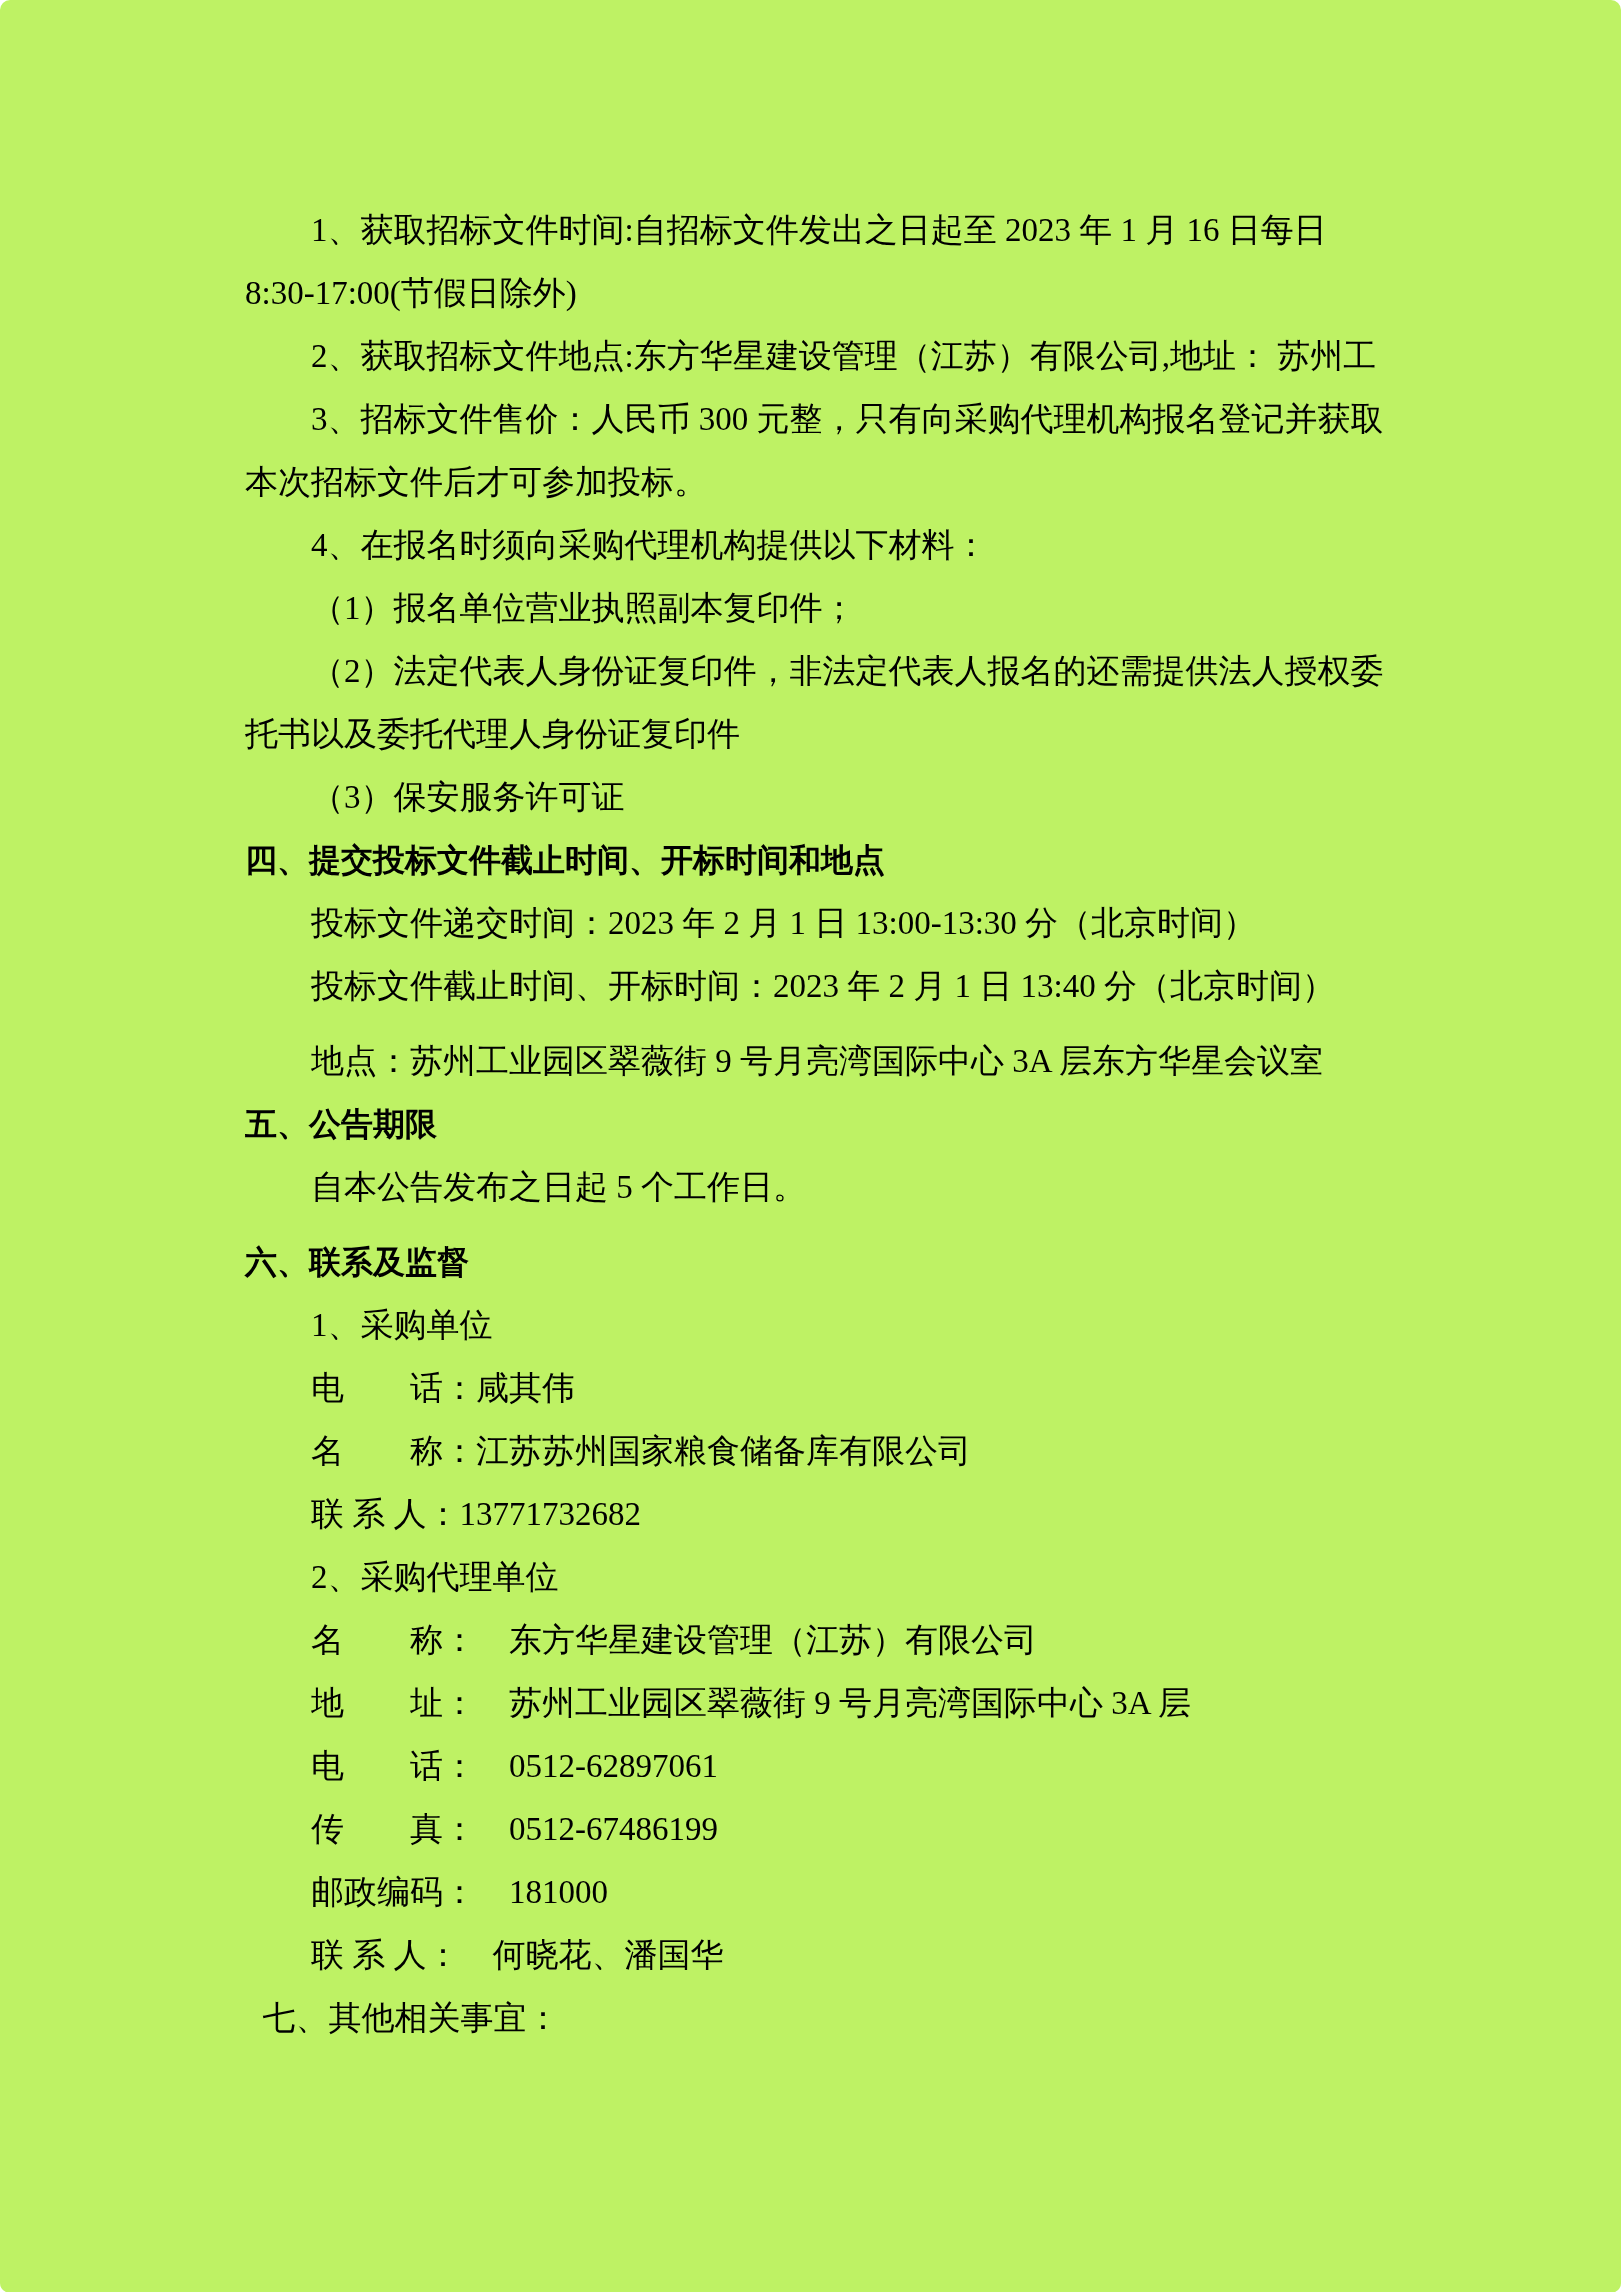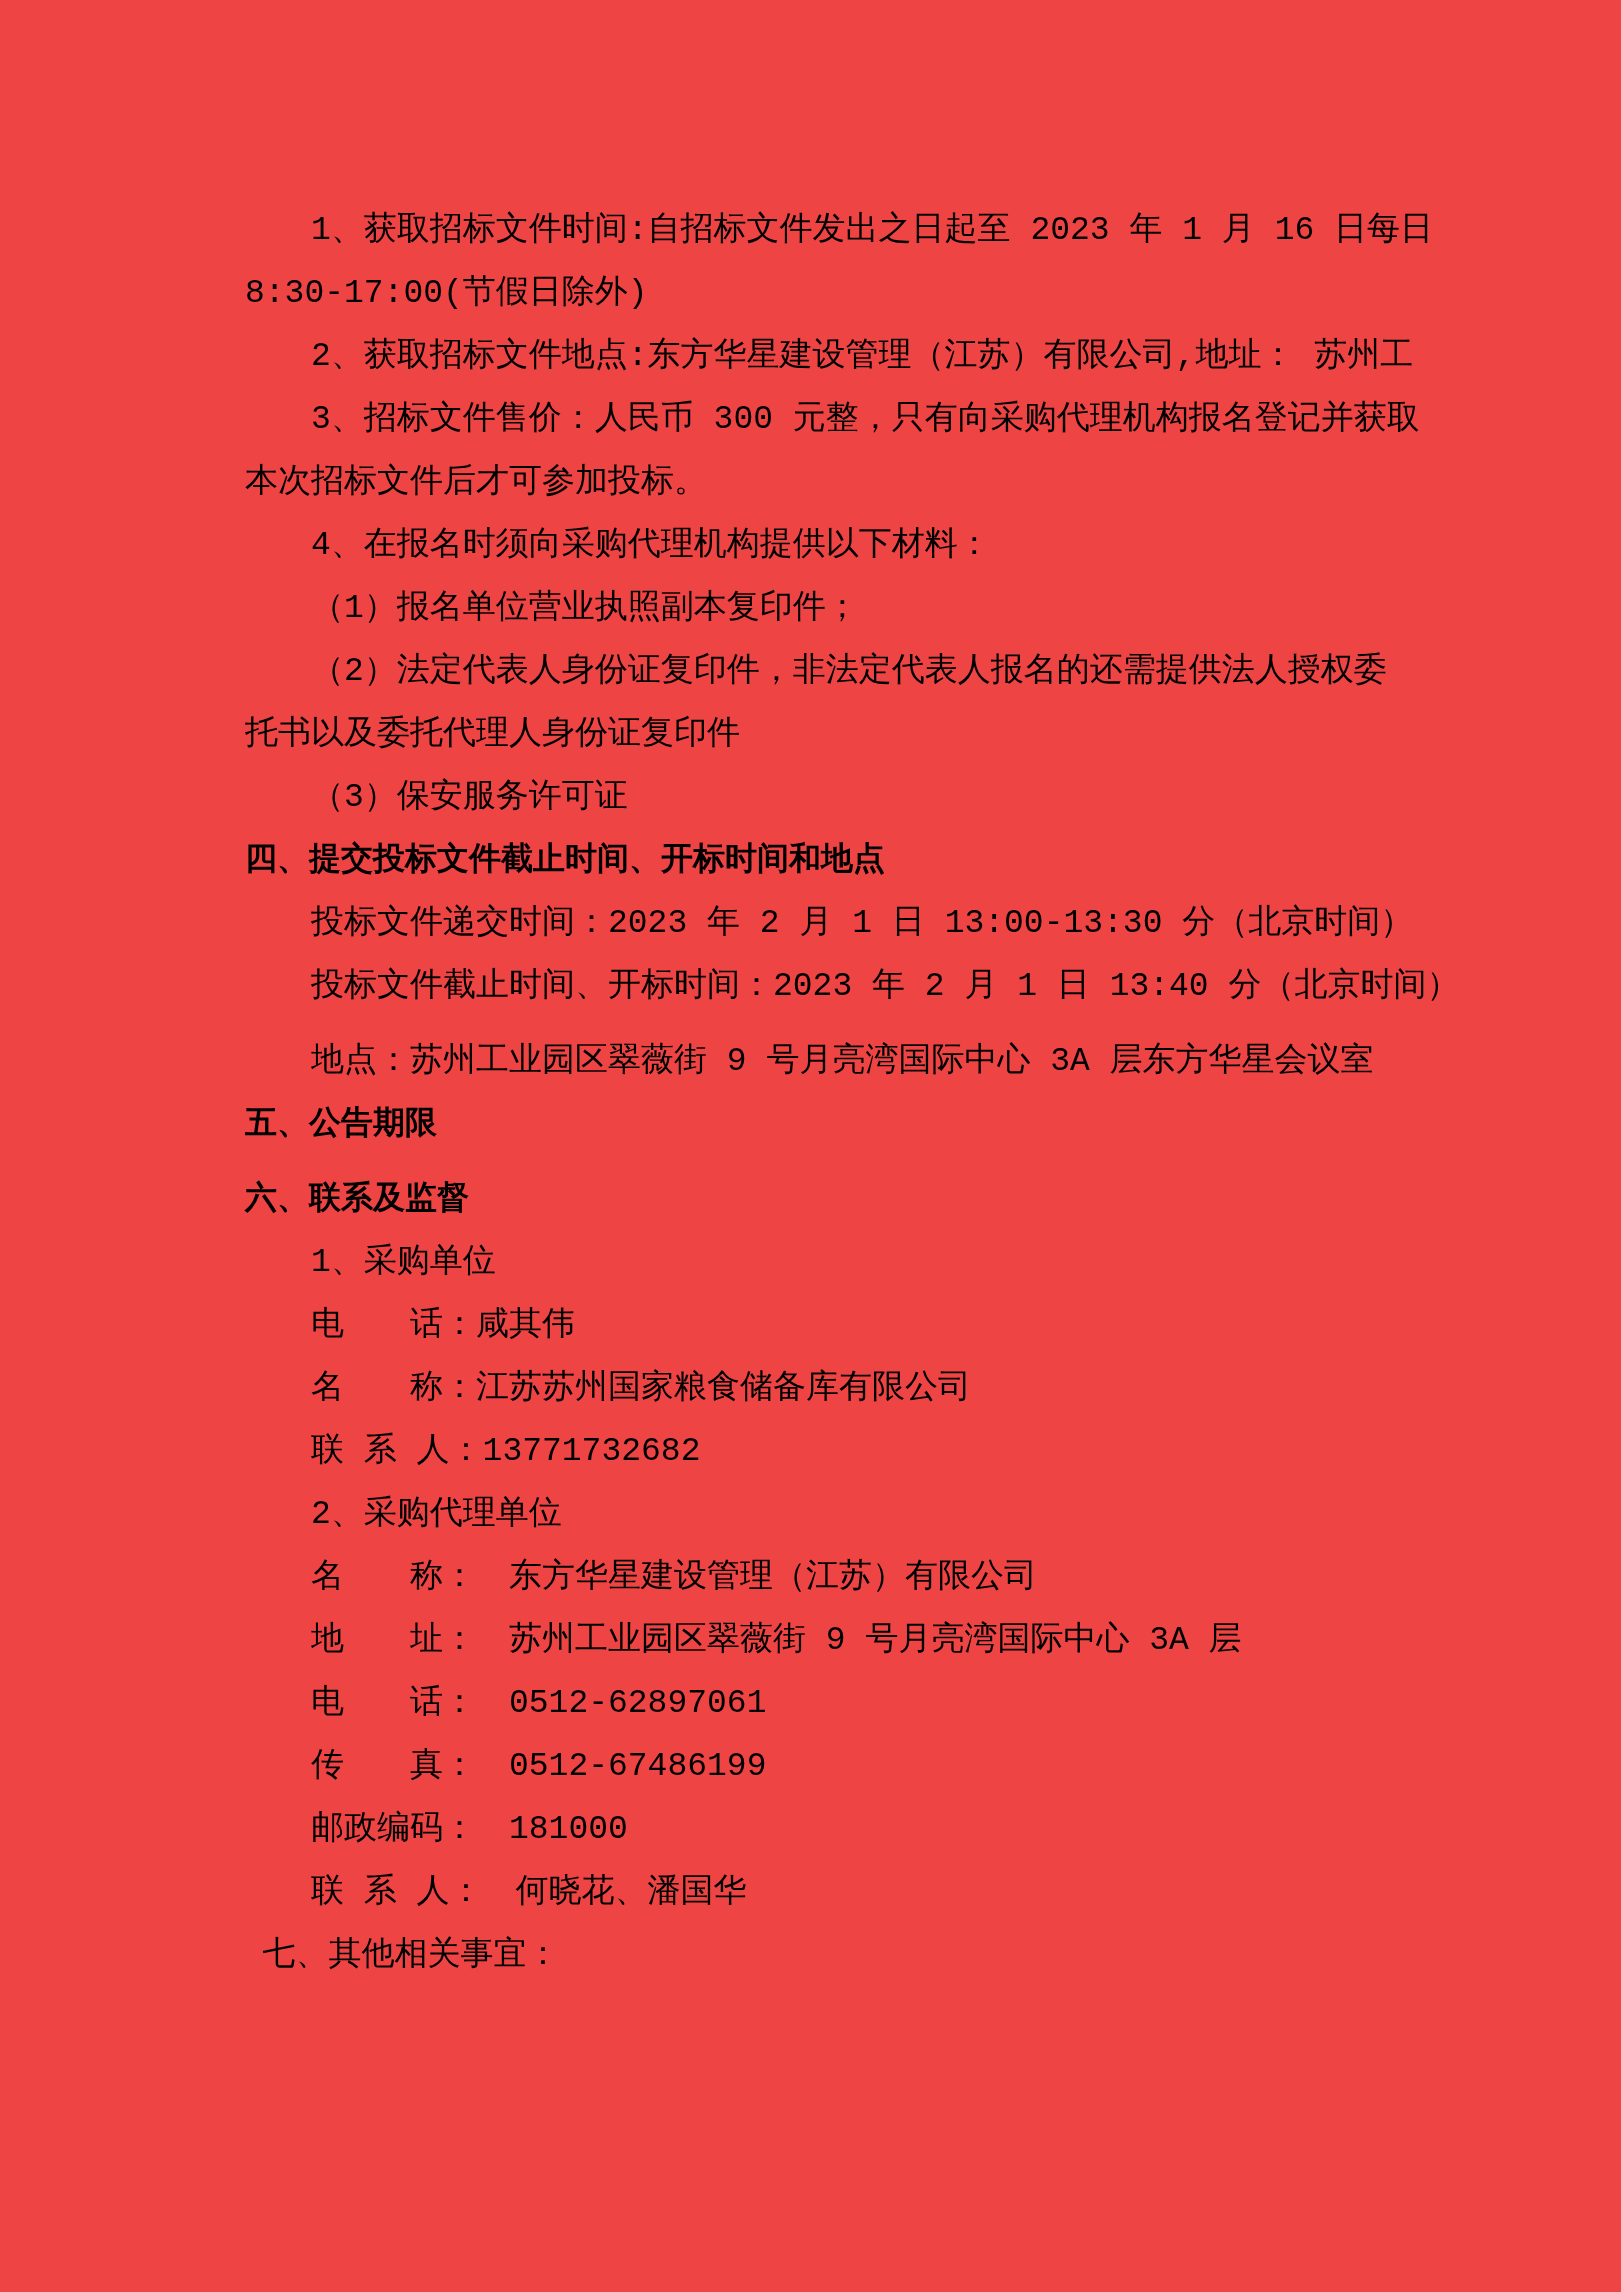--- a/index.html
+++ b/index.html
@@ -4,24 +4,25 @@
 <style>
   html, body {
     margin: 0;
     padding: 0;
     background: #ffffff;
   }
   .page {
     position: relative;
     width: 1621px;
     height: 2293px;
-    background: #ef4444;
+    background: #bef264;
     color: #000000;
-    font-family: Liberation Mono, monospace;
+    font-family: Liberation Serif, serif;
     overflow: hidden;
+    border-radius: 10px;
   }
   .content {
     position: absolute;
     left: 245px;
     top: 199px;
     width: 1131px;
   }
   .line {
     font-size: 33px;
     line-height: 63px;
@@ -52,20 +53,21 @@
       <div class="line kind-indent">4、在报名时须向采购代理机构提供以下材料：</div>
       <div class="line kind-indent">（1）报名单位营业执照副本复印件；</div>
       <div class="line kind-indent">（2）法定代表人身份证复印件，非法定代表人报名的还需提供法人授权委</div>
       <div class="line kind-flush">托书以及委托代理人身份证复印件</div>
       <div class="line kind-indent">（3）保安服务许可证</div>
       <div class="line kind-heading">四、提交投标文件截止时间、开标时间和地点</div>
       <div class="line kind-indent">投标文件递交时间：2023 年 2 月 1 日 13:00-13:30 分（北京时间）</div>
       <div class="line kind-indent">投标文件截止时间、开标时间：2023 年 2 月 1 日 13:40 分（北京时间）</div>
       <div class="line kind-indent gap">地点：苏州工业园区翠薇街 9 号月亮湾国际中心 3A 层东方华星会议室</div>
       <div class="line kind-heading">五、公告期限</div>
+      <div class="line kind-indent">自本公告发布之日起 5 个工作日。</div>
       <div class="line kind-heading gap">六、联系及监督</div>
       <div class="line kind-indent">1、采购单位</div>
       <div class="line kind-indent">电　　话：咸其伟</div>
       <div class="line kind-indent">名　　称：江苏苏州国家粮食储备库有限公司</div>
       <div class="line kind-indent">联 系 人：13771732682</div>
       <div class="line kind-indent">2、采购代理单位</div>
       <div class="line kind-indent">名　　称：　东方华星建设管理（江苏）有限公司</div>
       <div class="line kind-indent">地　　址：　苏州工业园区翠薇街 9 号月亮湾国际中心 3A 层</div>
       <div class="line kind-indent">电　　话：　0512-62897061</div>
       <div class="line kind-indent">传　　真：　0512-67486199</div>

